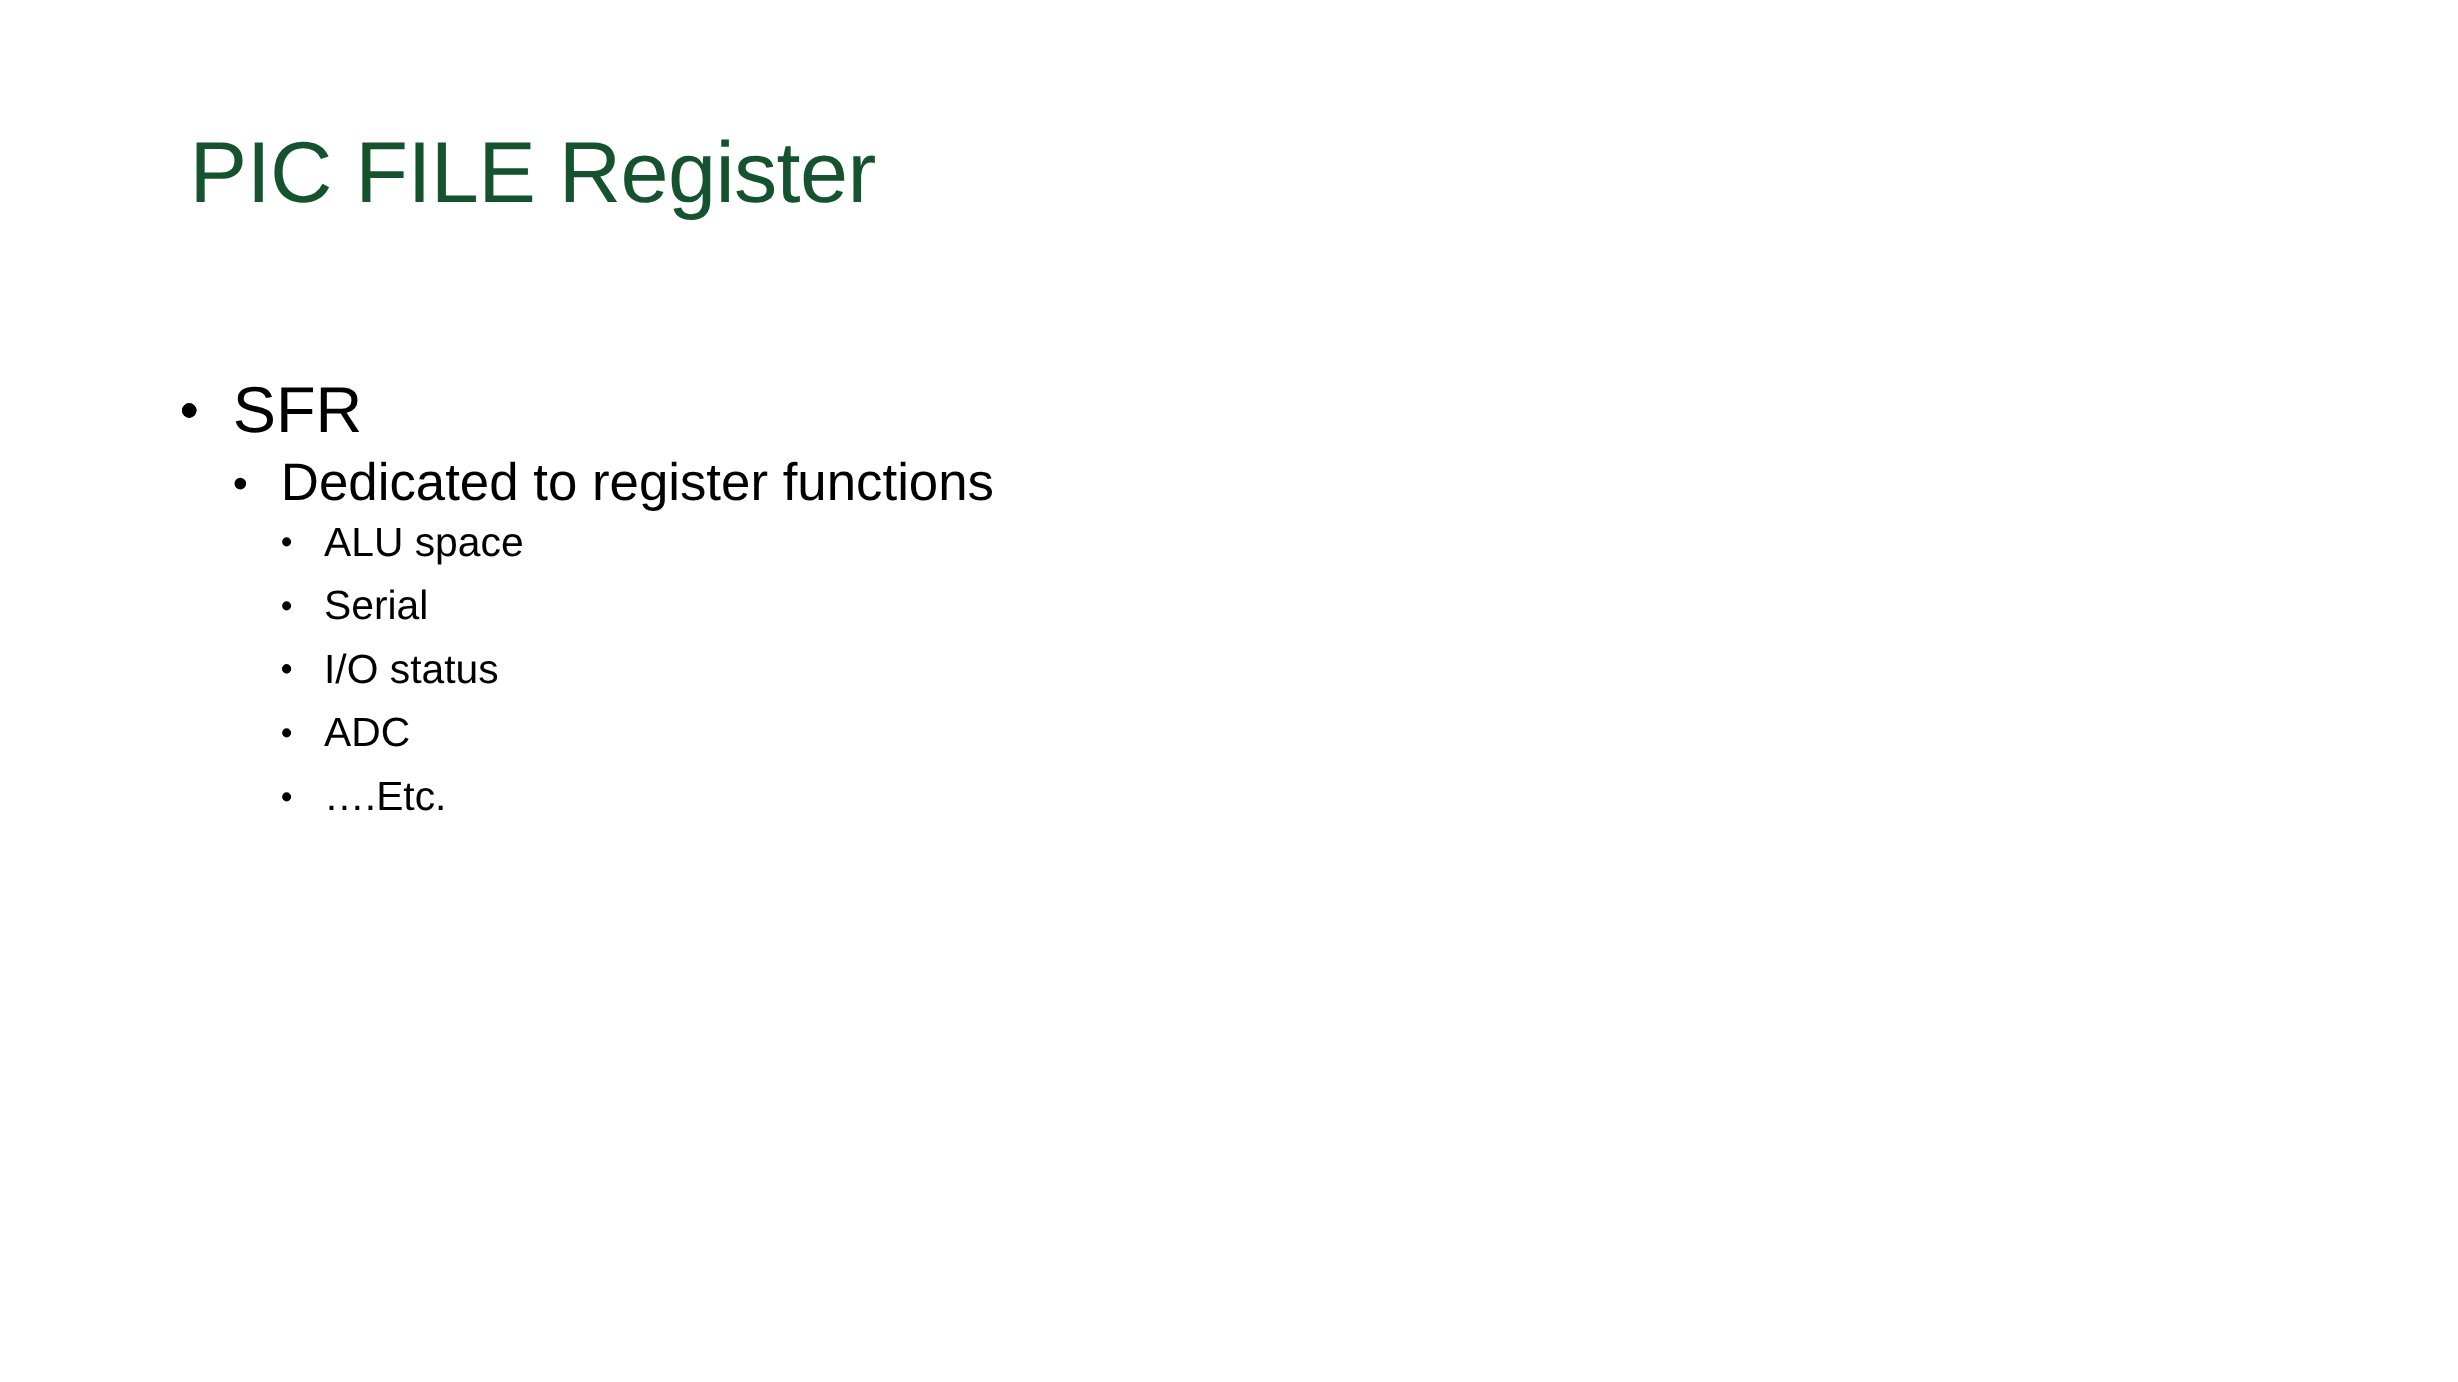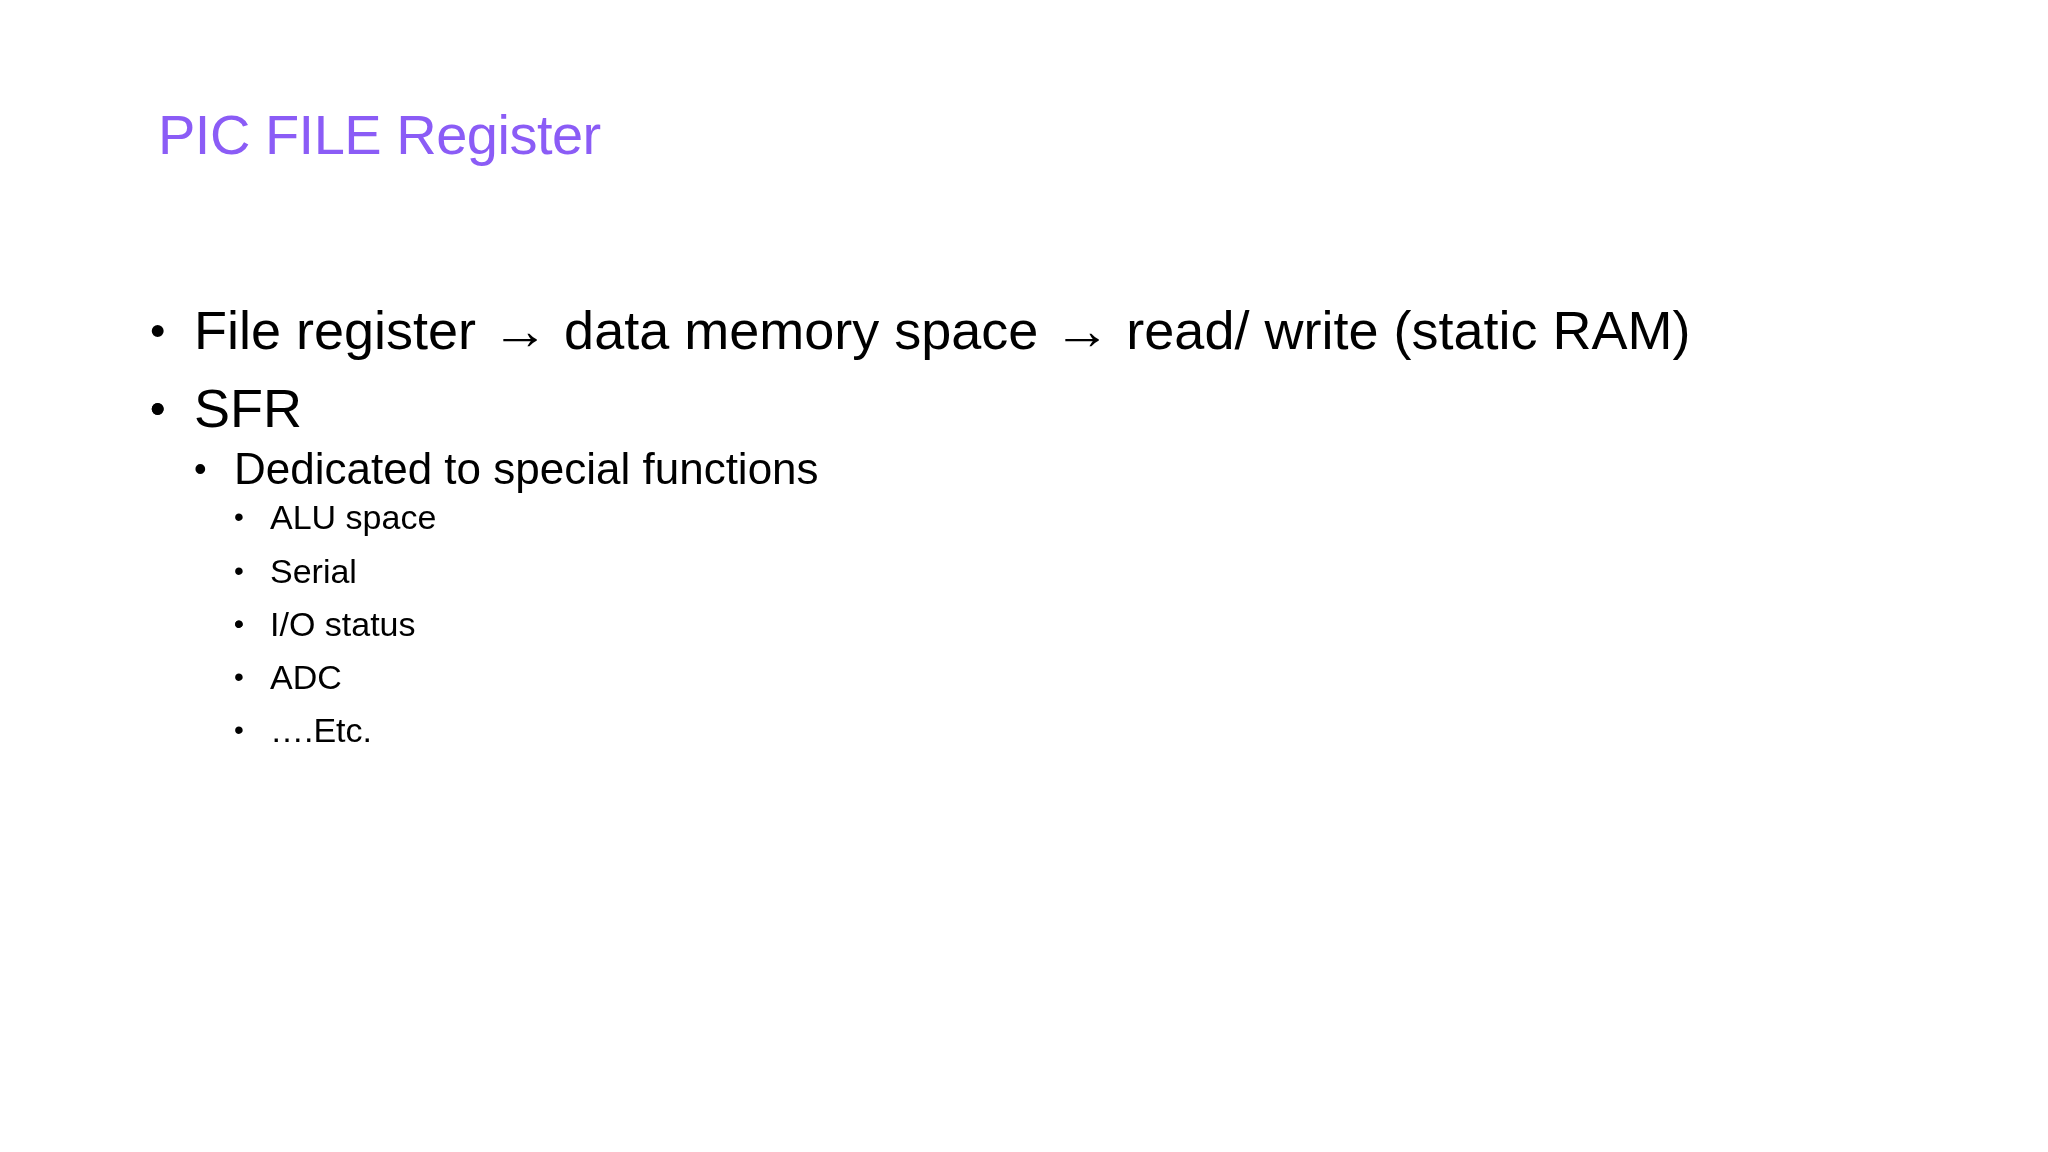--- a/index.html
+++ b/index.html
@@ -21,25 +21,25 @@
     height: 1152px;
     background: #ffffff;
   }
 
   
   .slide-title {
     position: absolute;
     left: 158px;
     top: 104px;
     width: 1740px;
-    font-size: 56px;
+    font-size: 72px;
     font-weight: 400;
     line-height: 1.12;
     letter-spacing: -0.5px;
-    color: #8b5cf6;
+    color: #14532d;
     white-space: nowrap;
   }
 
   
   .slide-body {
     position: absolute;
     left: 150px;
     top: 298px;
     width: 1800px;
   }
@@ -126,35 +126,34 @@
 <div class="slide">
 
   <div class="slide-title">PIC FILE Register</div>
 
   <div class="slide-body">
 
     <ul class="lvl lvl1">
 
       <li class="bullet">
         <span class="bdot">•</span>
-        <span class="btext"><span>File register</span> <span class="arrow-glyph">→</span> <span>data memory space</span> <span class="arrow-glyph">→</span> <span>read/ write (static RAM)</span></span>
       </li>
 
       <li class="bullet">
         <span class="bdot">•</span>
       </li>
 
       <li class="bullet">
         <span class="bdot">•</span>
         <span class="btext">SFR</span>
 
         <ul class="lvl lvl2">
           <li class="bullet">
             <span class="bdot">•</span>
-            <span class="btext">Dedicated to special functions</span>
+            <span class="btext">Dedicated to register functions</span>
 
             <ul class="lvl lvl3">
               <li class="bullet">
                 <span class="bdot">•</span>
                 <span class="btext">ALU space</span>
               </li>
               <li class="bullet">
                 <span class="bdot">•</span>
                 <span class="btext">Serial</span>
               </li>

